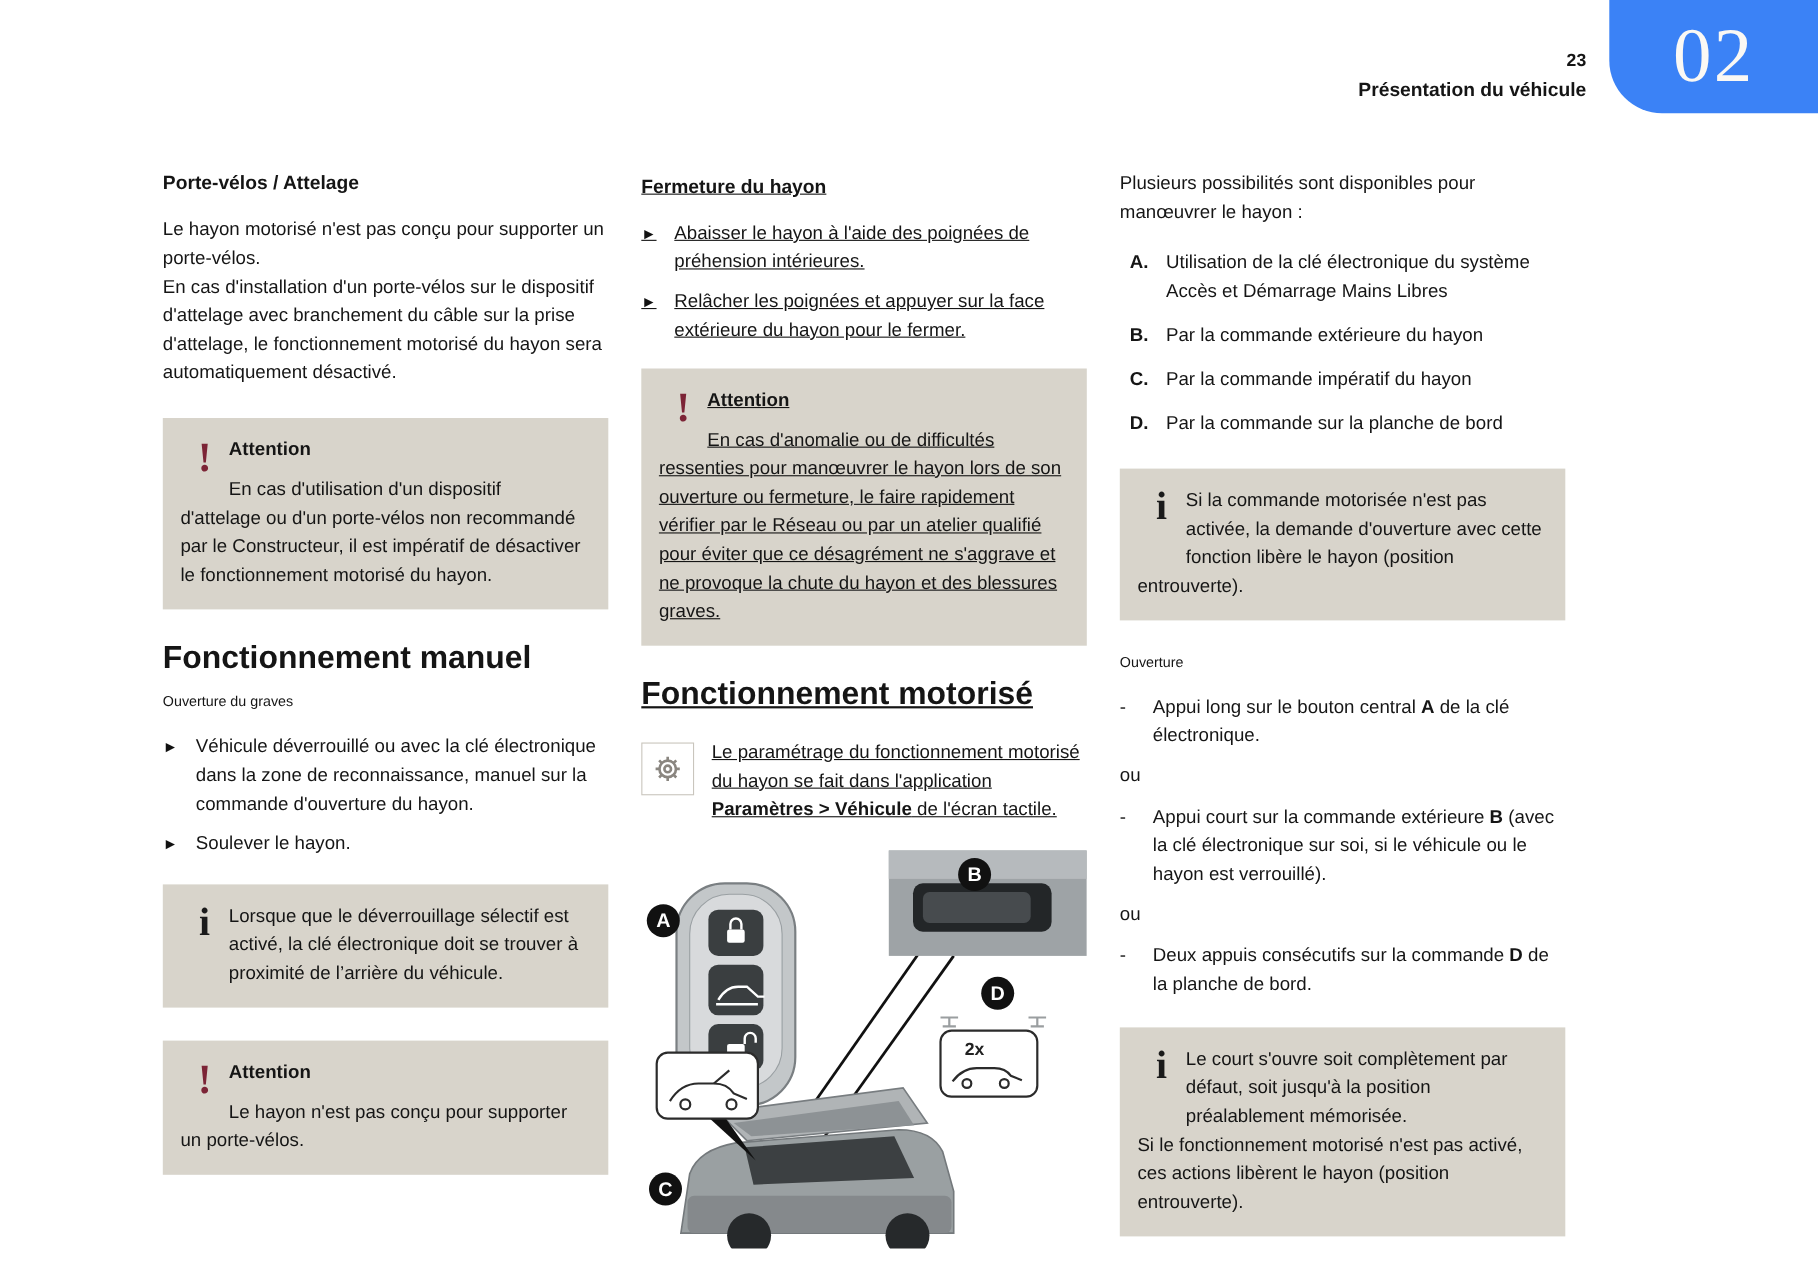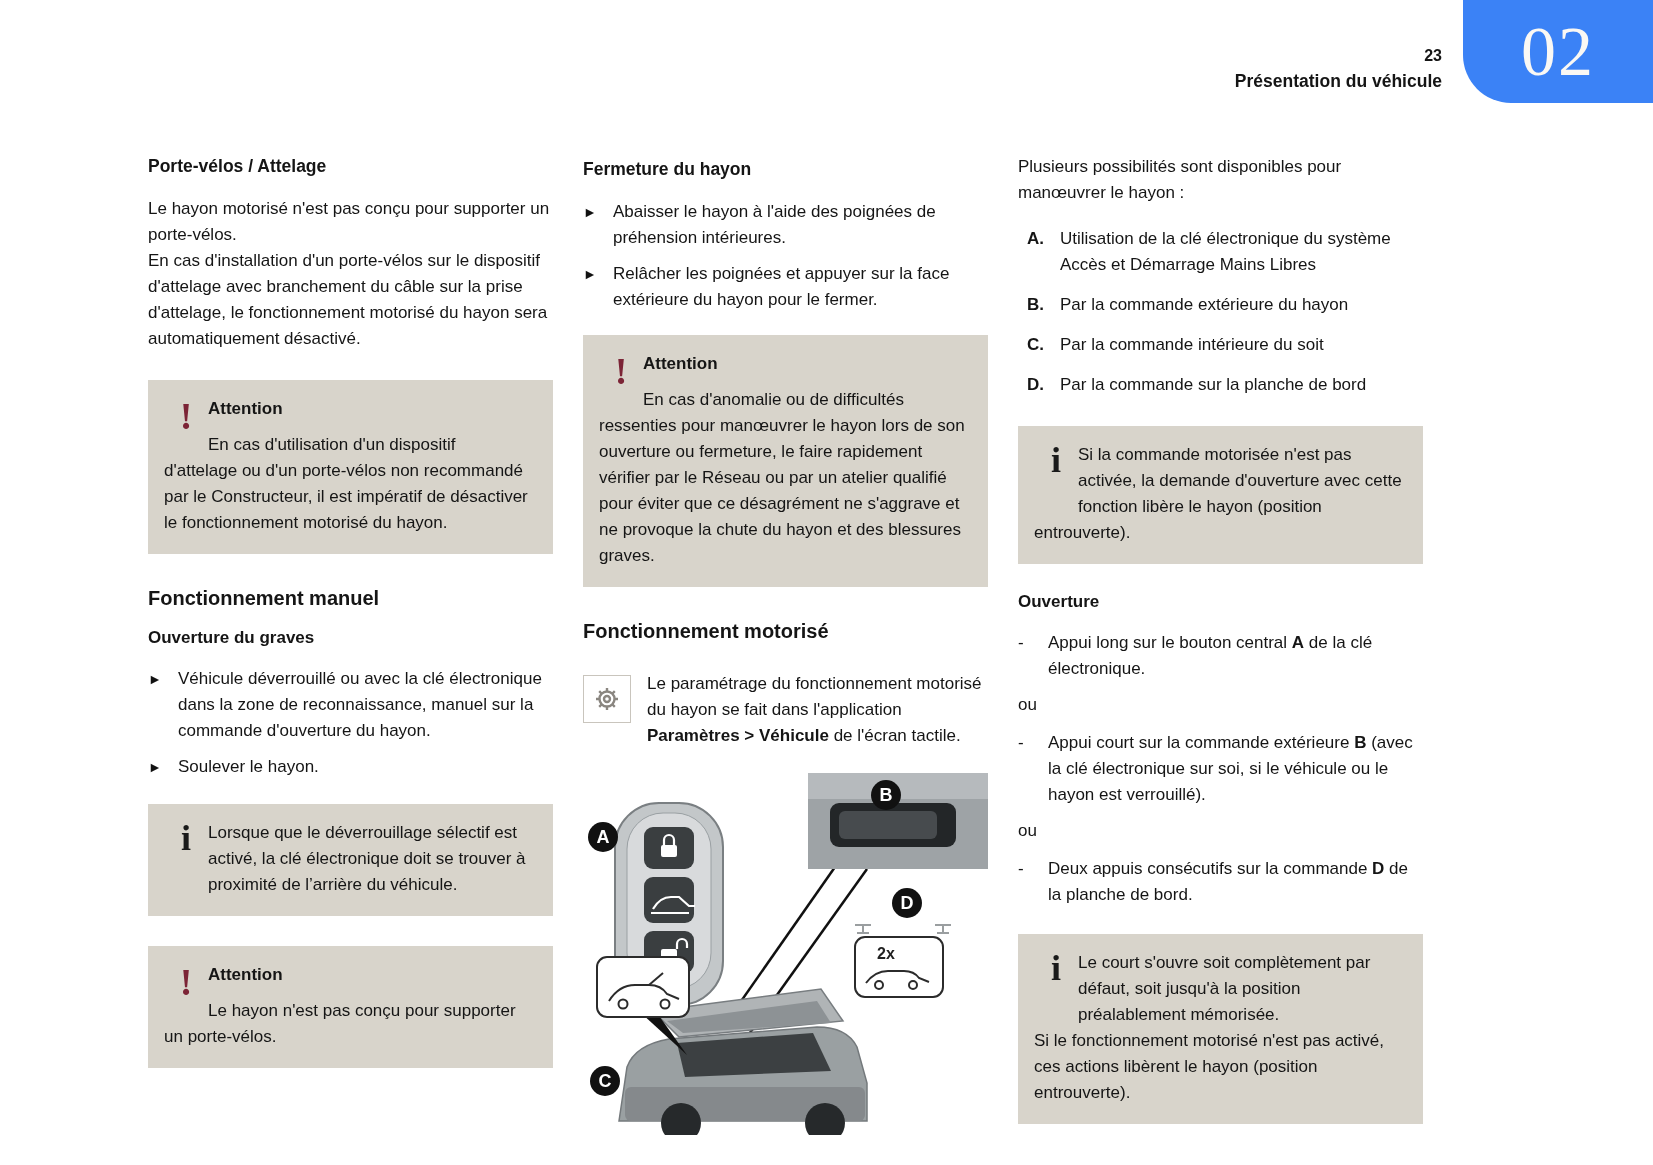--- a/index.html
+++ b/index.html
@@ -13,26 +13,26 @@
   .section-title { position:absolute; top:70px; right:211px; font-weight:600; font-size:17.5px; line-height:22px;text-align:right; }
   .chapter-badge {
     position:absolute; top:0; right:0; width:190px; height:103px;
     background:#3b82f6; border-bottom-left-radius:48px;
     display:flex; align-items:center; justify-content:center;
     color:#faf8f4; font-family:"Liberation Serif", serif; font-size:70px; letter-spacing:2px;
   }
   
   .col { position:absolute; top:108px; width:405px;margin-top:46px; }
   .col1 { left:148px; }
-  .col2 { left:583px; }
+  .col2 { left:583px;text-decoration:underline; }
   .col3 { left:1018px; }
 
   h3.small-head { font-size:17.5px; font-weight:700; margin:0 0 18px 0; line-height:24px; }
-  h2.big-head   { font-size:20px; font-weight:700; margin:30px 0 14px 0; line-height:28px; }
-  h4.sub-head   { font-size:17px; font-weight:700; margin:12px 0 16px 0; line-height:24px; }
+  h2.big-head   { font-size:29px; font-weight:700; margin:30px 0 14px 0; line-height:28px; }
+  h4.sub-head   { font-size:13px; font-weight:400; margin:12px 0 16px 0; line-height:24px; }
   p { margin:0; }
   .b { font-weight:700; }
 
   .box { background:#d8d4cb; padding:16px 20px 18px 16px; margin:26px 0; overflow:hidden; }
   .icon-excl {
     float:left; width:44px; height:62px;
     font-family:"Liberation Serif", serif; font-weight:700; font-size:38px; line-height:40px;
     color:#7c2436; text-align:center;
   }
   .icon-info {
@@ -229,21 +229,21 @@
     <div class="opt">
       <span class="lab">A.</span>
       <p>Utilisation de la clé électronique du système Accès et Démarrage Mains Libres</p>
     </div>
     <div class="opt">
       <span class="lab">B.</span>
       <p>Par la commande extérieure du hayon</p>
     </div>
     <div class="opt">
       <span class="lab">C.</span>
-      <p>Par la commande intérieure du soit</p>
+      <p>Par la commande impératif du hayon</p>
     </div>
     <div class="opt">
       <span class="lab">D.</span>
       <p>Par la commande sur la planche de bord</p>
     </div>
 
     <div class="box" style="margin-top:28px;">
       <div class="icon-info">i</div>
       <p>Si la commande motorisée n'est pas activée, la demande d'ouverture avec cette fonction libère le hayon (position entrouverte).</p>
     </div>

